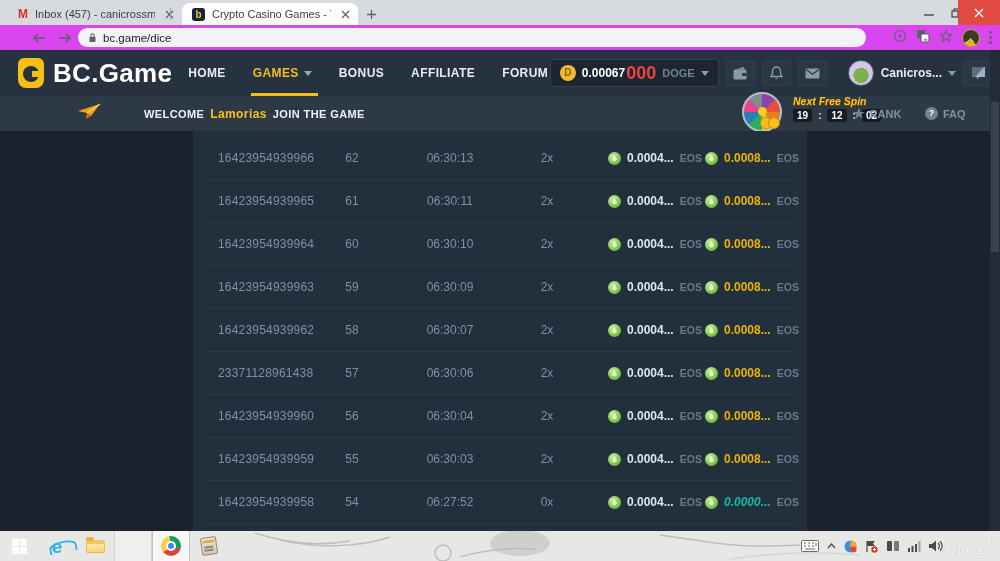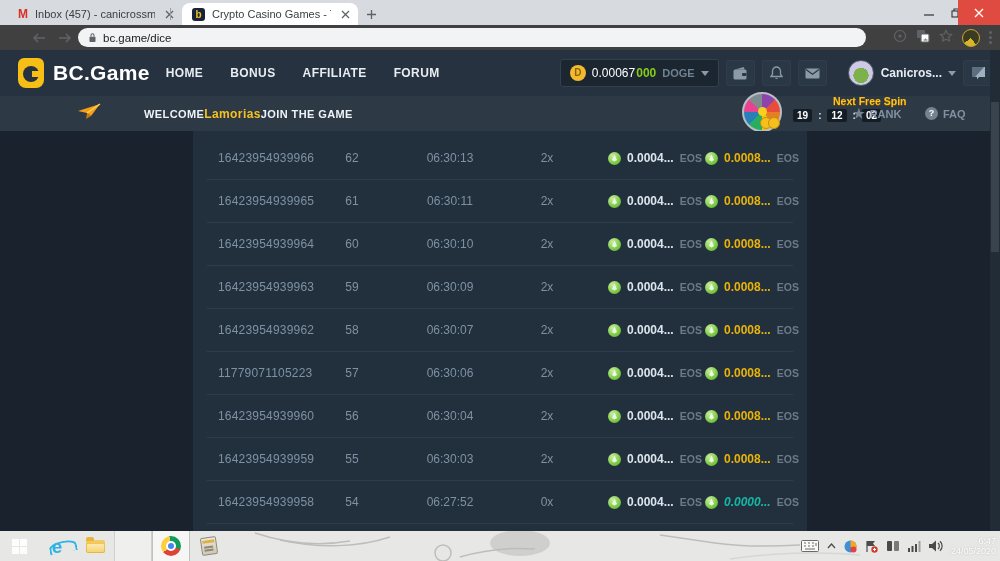--- a/index.html
+++ b/index.html
@@ -15,66 +15,66 @@
   .fav-m { color:#d93025; font-weight:bold; font-size:12px; }
   .fav-bc { width:13px; height:13px; background:#16233a; border-radius:3px; color:#f5c518; font-size:10px; font-weight:bold; text-align:center; line-height:13px; }
   .tab-x { width:14px; height:14px; display:flex; align-items:center; justify-content:center; }
   .tab-sep { position:absolute; left:170px; top:8px; width:1px; height:12px; background:#9aa0a6; }
   .newtab { position:absolute; left:366px; top:6px; width:16px; height:16px; }
   .win-btn { position:absolute; top:0; height:25px; display:flex; align-items:center; justify-content:center; }
   .win-min { left:915px; width:28px; }
   .win-max { left:943px; width:26px; }
   .win-close { left:958px; width:42px; background:#df4b41; }
 
-  .toolbar { position:relative; height:25px; background:#404040; display:flex; align-items:center;padding-left:25px; }
+  .toolbar { position:relative; height:25px; background:#d946ef; display:flex; align-items:center;padding-left:25px; }
   .nav-ic { width:24px; height:20px; display:flex; align-items:center; justify-content:center; margin-left:2px; }
   .omnibox { position:absolute; left:78px; top:3px; width:788px; height:19px; background:#f1f3f4; border-radius:10px; display:flex; align-items:center; gap:6px; padding:0 10px; }
   .url { font-size:11.5px; color:#202124; }
   .bar-right { position:absolute; right:8px; top:0; height:25px; display:flex; align-items:center; gap:9px; }
   .avatar-chrome { width:18px; height:18px; border-radius:50%; background:conic-gradient(#3b3b24 0 40%, #d8b62a 40% 65%, #3b3b24 65% 100%); border:1px solid #c9a727; }
   .dots { display:flex; flex-direction:column; gap:2px; }
   .dots i { width:3px; height:3px; border-radius:50%; background:#5f6368; }
 
   
   .site-header { position:relative; height:46px; background:#263240; display:flex; align-items:center; }
   .logo { display:flex; align-items:center; gap:9px; margin-left:18px; }
   .logo-badge { position:relative; width:26px; height:30px; background:#f7bf16; border-radius:6px 6px 8px 8px; }
   .logo-badge::before { content:""; position:absolute; left:5px; top:8px; width:16px; height:16px; border-radius:50%; background:#263240; }
   .logo-badge::after { content:""; position:absolute; left:14px; top:13px; width:9px; height:6px; background:#f7bf16; }
-  .logo-text { font-size:21px; font-weight:bold; color:#fff; letter-spacing:.3px; }
+  .logo-text { font-size:26px; font-weight:bold; color:#fff; letter-spacing:.3px; }
   .mainnav { display:flex; align-items:center; gap:27px; margin-left:16px; height:46px; }
   .nav-item { position:relative; height:46px; display:flex; align-items:center; gap:5px; font-size:12px; font-weight:bold; color:#e8edf2; letter-spacing:.4px; }
   .nav-item.active { color:#f7bf16; }
   .nav-item.active::after { content:""; position:absolute; left:-2px; right:-6px; bottom:0; height:3px; background:#f7bf16; }
   .caret { width:0; height:0; border-left:4px solid transparent; border-right:4px solid transparent; border-top:5px solid #8b99a8; }
   .hdr-right { position:absolute; right:6px; top:0; height:46px; display:flex; align-items:center; gap:7px; }
   .balance { display:flex; align-items:center; gap:6px; height:28px; background:#1c2631; border:1px solid #33404e; border-radius:3px; padding:0 9px; }
   .coin-doge { width:16px; height:16px; border-radius:50%; background:#f3ba2f; color:#8a6406; font-size:10px; font-weight:bold; text-align:center; line-height:16px; }
-  .bal-main { font-size:12px; font-weight:normal; color:#fff;text-align:right; }
-  .bal-dim { font-size:12px; font-weight:bold; color:#84cc16; margin-left:-5px; }
+  .bal-main { font-size:12px; font-weight:bold; color:#fff;text-align:right; }
+  .bal-dim { font-size:18px; font-weight:bold; color:#ef4444; margin-left:-5px; }
   .bal-cur { font-size:11px; font-weight:bold; color:#6e8291; }
   .tile { width:29px; height:26px; background:#2a3744; border:1px solid #39465566; border-radius:3px; display:flex; align-items:center; justify-content:center; }
   .hdr-sep { width:1px; height:20px; background:#39465500; margin:0 3px; }
   .avatar-user { width:26px; height:26px; border-radius:50%; background:radial-gradient(circle at 50% 60%, #7db24a 0 40%, #cfc8e6 41% 100%); border:1px solid #55616e; }
   .uname { font-size:12px; font-weight:bold; color:#e6ecf2; }
 
   
   .banner { position:relative; height:35px; background:#2d3a46; display:flex; align-items:center; }
   .mega { margin-left:76px; }
-  .welcome-text { display:flex; align-items:center; margin-left:42px; font-size:11px; font-weight:bold; color:#eef3f7; letter-spacing:.4px; }
+  .welcome-text { display:flex; align-items:center; gap:6px; margin-left:42px; font-size:11px; font-weight:bold; color:#eef3f7; letter-spacing:.4px; }
   .wc-name { color:#f7c21e; font-size:12px; }
   .freespin { position:absolute; left:742px; top:-4px; display:flex; align-items:flex-start; gap:5px; }
   .wheel { position:relative; width:40px; height:40px; border-radius:50%;
     background:conic-gradient(#8e44ad 0 45deg,#e74c3c 45deg 90deg,#e67e22 90deg 135deg,#f1c40f 135deg 180deg,#27ae60 180deg 225deg,#2980b9 225deg 270deg,#e84393 270deg 315deg,#7f8c8d 315deg 360deg);
     border:2px solid #b8bec4; }
   .wheel::before { content:""; position:absolute; left:14px; top:13px; width:9px; height:9px; border-radius:50%; background:#f5d020; }
   .wheel-coins { position:absolute; left:764px; top:21px; display:flex; }
   .wheel-coins i { width:12px; height:12px; border-radius:50%; background:#f5c01e; border:1px solid #c78f0a; margin-left:-4px; }
   .fs-col { display:flex; flex-direction:column; gap:2px; margin-top:3px; margin-left:6px; }
-  .fs-label { font-size:10.5px; font-weight:bold; color:#ffc51f; text-shadow:0 1px 0 #7a4b00; white-space:nowrap;margin-left:40px; }
+  .fs-label { font-size:10.5px; font-weight:bold; font-style:italic; color:#ffc51f; text-shadow:0 1px 0 #7a4b00; white-space:nowrap; }
   .timer { display:flex; align-items:center; gap:6px; }
   .tbox { background:#141d26; color:#fff; font-size:10px; font-weight:bold; border-radius:2px; padding:1px 4px; }
   .tsep { color:#dfe6ec; font-size:10px; font-weight:bold; }
   .bar-link { position:absolute; display:flex; align-items:center; gap:5px; font-size:11px; font-weight:bold; color:#8290a0; top:11px; }
   .rank { left:853px; }
   .faq { left:925px; }
   .star { color:#76838f; font-size:13px; line-height:13px; }
   .qmark { width:13px; height:13px; border-radius:50%; background:#76838f; color:#2d3a46; font-size:9px; font-weight:bold; text-align:center; line-height:13px; }
 
   
@@ -225,20 +225,24 @@
 
 <div class="site-header">
   <div class="logo">
     <span class="logo-badge"></span>
     <span class="logo-text">BC.Game</span>
   </div>
   <div class="mainnav">
     <div class="nav-item">
         <span>HOME</span>
       </div>
+    <div class="nav-item active">
+        <span>GAMES</span>
+        <span class="caret" style="border-top-color:#9aa7b5"></span>
+      </div>
     <div class="nav-item">
         <span>BONUS</span>
       </div>
     <div class="nav-item">
         <span>AFFILIATE</span>
       </div>
     <div class="nav-item">
         <span>FORUM</span>
       </div>
   </div>
@@ -407,21 +411,21 @@
           <div class="cur">EOS</div>
         </div>
         <div class="c amt profit">
           <div class="coin"></div>
           <div class="val win">0.0008...</div>
           <div class="cur">EOS</div>
         </div>
       </div>
       <div class="tdiv"></div>
       <div class="trow">
-        <div class="c id">11779071105223</div>
+        <div class="c id">23371128961438</div>
         <div class="c roll">57</div>
         <div class="c time">06:30:06</div>
         <div class="c mult">2x</div>
         <div class="c amt">
           <div class="coin"></div>
           <div class="val">0.0004...</div>
           <div class="cur">EOS</div>
         </div>
         <div class="c amt profit">
           <div class="coin"></div>

